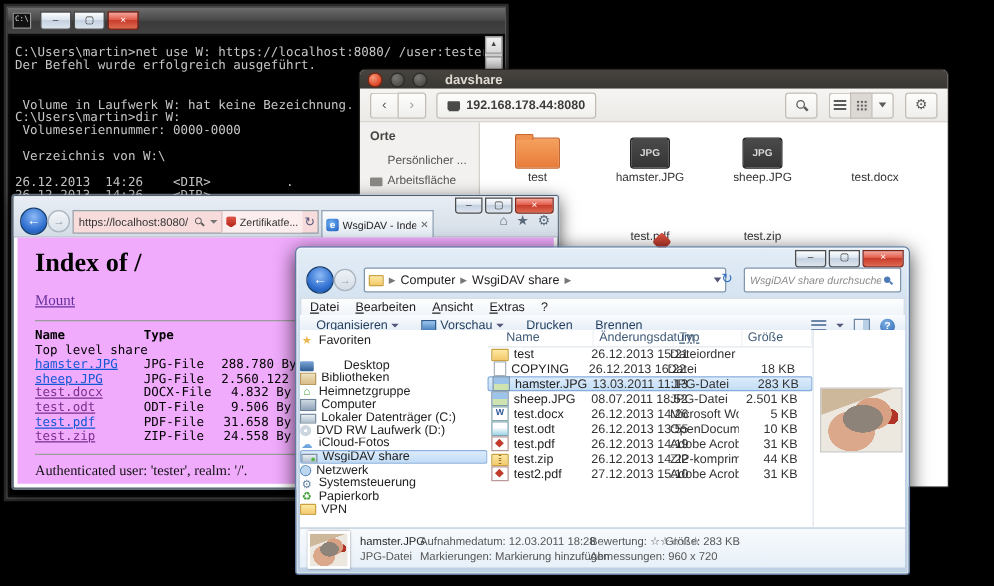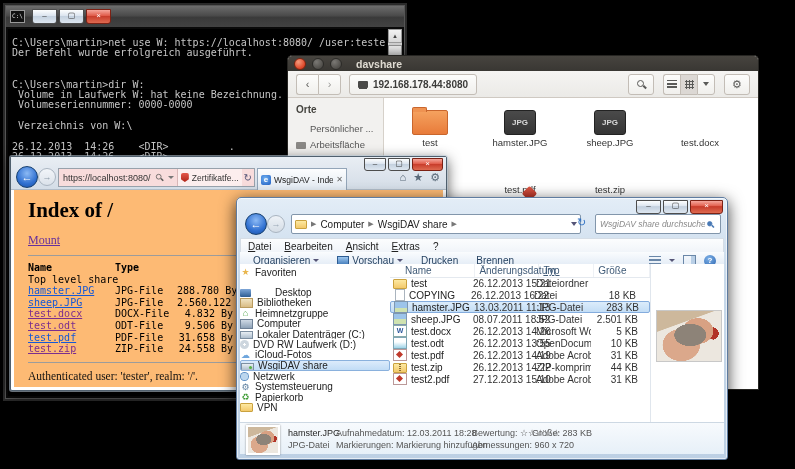--- a/index.html
+++ b/index.html
@@ -106,21 +106,21 @@
   .ie-cert-txt{font-size:8.5px;color:#333;white-space:nowrap;}
   .ie-refresh{color:#557;font-size:10px;margin:0 2px;}
   .ie-tab{position:absolute;left:246px;top:11px;width:82px;height:21px;
       background:linear-gradient(#fcfdfe,#e2eaf2);border:1px solid #93a5b8;border-bottom:none;
       display:flex;align-items:center;padding:0 3px;gap:3px;}
   .favicon{width:10px;height:10px;border-radius:2px;background:radial-gradient(circle at 40% 35%,#6fb0f0,#1f5fc4);
       color:#fff;font-size:8px;line-height:10px;text-align:center;font-weight:bold;}
   .ie-tab-title{font-size:8.5px;color:#222;flex:1;white-space:nowrap;overflow:hidden;}
   .ie-tab-close{font-size:8px;color:#666;}
   .ie-tools{position:absolute;right:6px;top:14px;display:flex;gap:7px;color:#5a6a7a;font-size:11px;line-height:12px;}
-  .ie-content{position:absolute;left:3px;right:3px;top:33px;bottom:3px;background:#fdba74;overflow:hidden;
+  .ie-content{position:absolute;left:3px;right:3px;top:33px;bottom:3px;background:#f0abfc;overflow:hidden;
       padding:2px 0 0 14px;font-family:"Liberation Serif",serif;}
   .ie-h1{font-size:21px;font-weight:bold;color:#000;margin-top:6px;}
   .ie-mount{display:inline-block;margin-top:10px;font-size:12px;color:#66309c;text-decoration:underline;}
   .ie-hr{border:none;border-top:1px solid #9c9c9c;margin:7px 14px 6px 0;}
   .ie-table{font-family:"DejaVu Sans Mono","Liberation Mono",monospace;font-size:10px;margin-top:2px;}
   .ie-row{display:flex;height:11.6px;white-space:pre;}
   .ie-c-name{width:87px;}
   .ie-c-type{width:62px;}
   .ie-c-size{width:56px;text-align:right;}
   .ie-hdr{font-weight:bold;}
@@ -243,22 +243,22 @@
       <span class="capbtn">–</span>
       <span class="capbtn">▢</span>
       <span class="capbtn close">×</span>
     </div>
     <div class="cmd-body">
 
     <div class="cmd-line">C:\Users\martin&gt;net use W: https://localhost:8080/ /user:tester secret</div>
         <div class="cmd-line">Der Befehl wurde erfolgreich ausgeführt.</div>
         <div class="cmd-line"></div>
         <div class="cmd-line"></div>
+        <div class="cmd-line"> Volume in Laufwerk W: hat keine Bezeichnung.</div>
         <div class="cmd-line">C:\Users\martin&gt;dir W:</div>
-        <div class="cmd-line"> Volume in Laufwerk W: hat keine Bezeichnung.</div>
         <div class="cmd-line"> Volumeseriennummer: 0000-0000</div>
         <div class="cmd-line"></div>
         <div class="cmd-line"> Verzeichnis von W:\</div>
         <div class="cmd-line"></div>
         <div class="cmd-line">26.12.2013  14:26    &lt;DIR&gt;          .</div>
         <div class="cmd-line">26.12.2013  14:26    &lt;DIR&gt;          ..</div>
         <div class="cmd-line">13.03.2011  11:13           288.780 hamster.JPG</div>
       </div>
     <div class="cmd-scroll">
       <div class="arr">▴</div>

